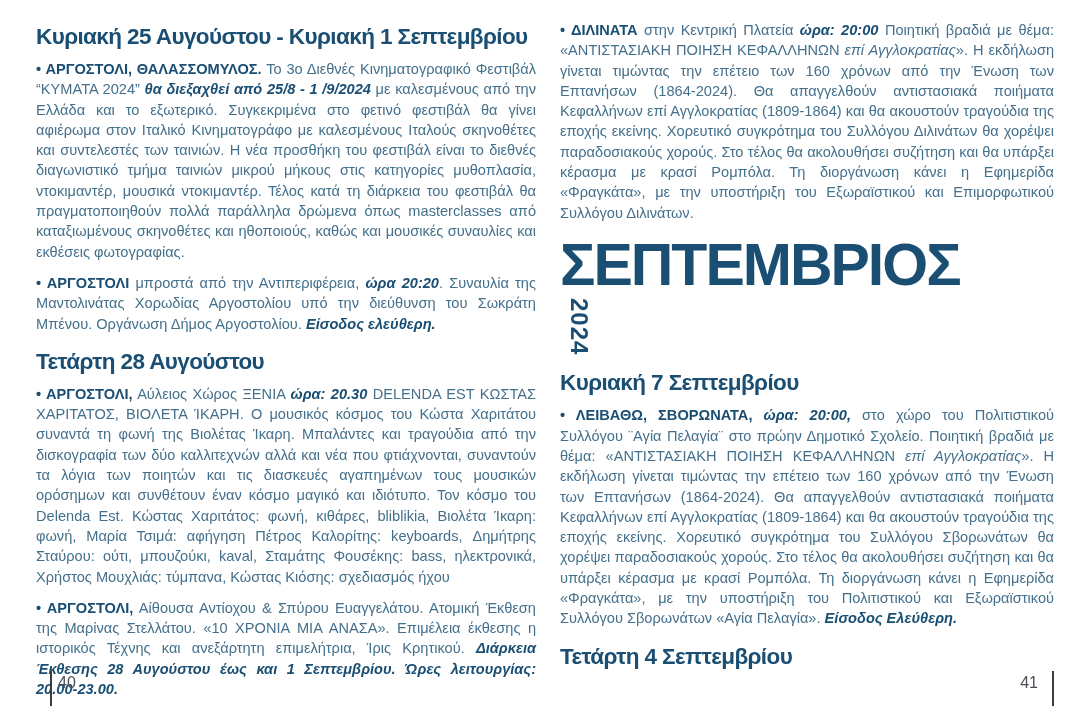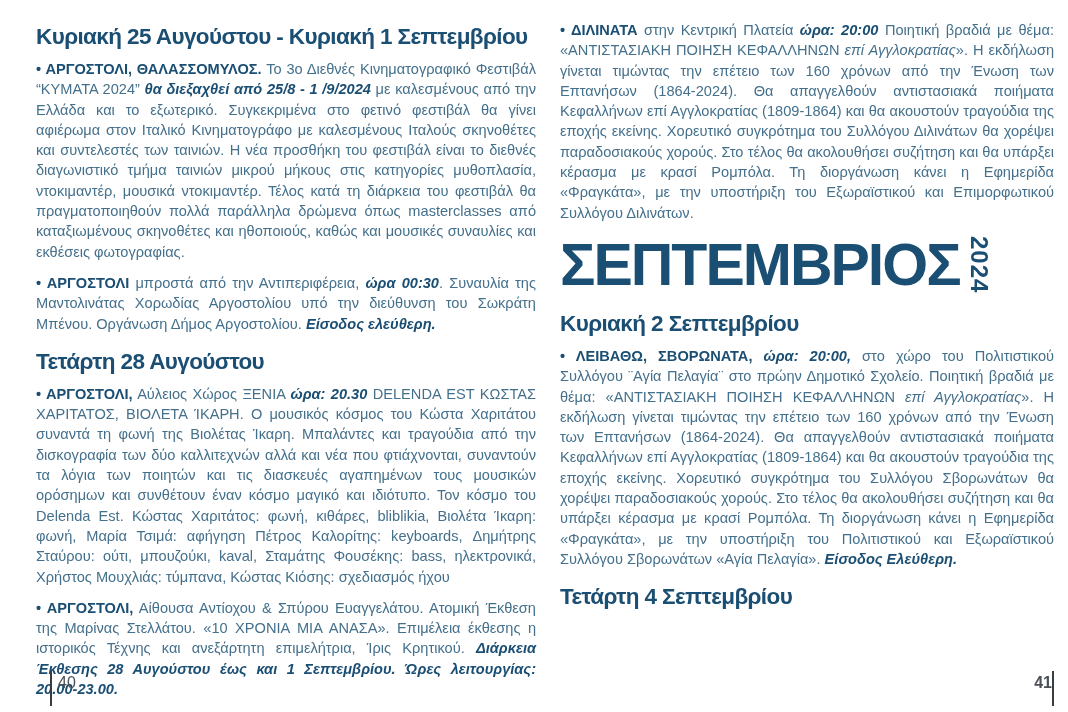--- a/index.html
+++ b/index.html
@@ -39,20 +39,21 @@
     text-align:justify;
   }
   .run-n{color:var(--body);}
   .run-i{color:var(--body);font-style:italic;margin-top:40px;}
   .run-b{color:var(--heading);font-weight:bold;}
   .run-bi{color:var(--heading);font-weight:bold;font-style:italic;}
   .month-block{
     display:flex;
     align-items:flex-start;
     margin:6px 0 2px 0;
+    flex-direction:column;
   }
   .month-title{
     font-weight:bold;
     font-size:59px;
     line-height:62px;
     letter-spacing:-2px;
     color:var(--heading);
     white-space:nowrap;
   }
   .month-year{
@@ -71,44 +72,43 @@
     color:var(--pagenum);
   }
   .page-number.pn-left{
     left:50px;
     border-left:2px solid var(--bar);
     padding:3px 0 14px 6px;
   }
   .page-number.pn-right{
     right:14px;
     border-right:2px solid var(--bar);
-    padding:3px 0 14px 0;
-    font-weight:bold;
+    padding:3px 14px 14px 0;
   }
 </style>
 </head>
 <body>
 
 <div class="spread">
   <div class="page-col left">
       <div class="sec-heading">Κυριακή 25 Αυγούστου - Κυριακή 1 Σεπτεμβρίου</div>
       <p class="body-p"><span class="run-b">• ΑΡΓΟΣΤΟΛΙ, ΘΑΛΑΣΣΟΜΥΛΟΣ.</span><span class="run-n"> Το 3ο Διεθνές Κινηματογραφικό Φεστιβάλ “ΚΥΜΑΤΑ 2024” </span><span class="run-bi">θα διεξαχθεί από 25/8 - 1 /9/2024</span><span class="run-n"> με καλεσμένους από την Ελλάδα και το εξωτερικό. Συγκεκριμένα στο φετινό φεστιβάλ θα γίνει αφιέρωμα στον Ιταλικό Κινηματογράφο με καλεσμένους Ιταλούς σκηνοθέτες και συντελεστές των ταινιών. Η νέα προσθήκη του φεστιβάλ είναι το διεθνές διαγωνιστικό τμήμα ταινιών μικρού μήκους στις κατηγορίες μυθοπλασία, ντοκιμαντέρ, μουσικά ντοκιμαντέρ. Τέλος κατά τη διάρκεια του φεστιβάλ θα πραγματοποιηθούν πολλά παράλληλα δρώμενα όπως masterclasses από καταξιωμένους σκηνοθέτες και ηθοποιούς, καθώς και μουσικές συναυλίες και εκθέσεις φωτογραφίας.</span></p>
-      <p class="body-p"><span class="run-b">• ΑΡΓΟΣΤΟΛΙ</span><span class="run-n"> μπροστά από την Αντιπεριφέρεια, </span><span class="run-bi">ώρα 00:30</span><span class="run-n">. Συναυλία της Μαντολινάτας Χορωδίας Αργοστολίου υπό την διεύθυνση του Σωκράτη Μπένου. Οργάνωση Δήμος Αργοστολίου. </span><span class="run-bi">Είσοδος ελεύθερη.</span></p>
+      <p class="body-p"><span class="run-b">• ΑΡΓΟΣΤΟΛΙ</span><span class="run-n"> μπροστά από την Αντιπεριφέρεια, </span><span class="run-bi">ώρα 20:20</span><span class="run-n">. Συναυλία της Μαντολινάτας Χορωδίας Αργοστολίου υπό την διεύθυνση του Σωκράτη Μπένου. Οργάνωση Δήμος Αργοστολίου. </span><span class="run-bi">Είσοδος ελεύθερη.</span></p>
       <div class="sec-heading">Τετάρτη 28 Αυγούστου</div>
       <p class="body-p"><span class="run-b">• ΑΡΓΟΣΤΟΛΙ,</span><span class="run-n"> Αύλειος Χώρος ΞΕΝΙΑ </span><span class="run-bi">ώρα: 20.30</span><span class="run-n"> DELENDA EST ΚΩΣΤΑΣ ΧΑΡΙΤΑΤΟΣ, ΒΙΟΛΕΤΑ ΊΚΑΡΗ. Ο μουσικός κόσμος του Κώστα Χαριτάτου συναντά τη φωνή της Βιολέτας Ίκαρη. Μπαλάντες και τραγούδια από την δισκογραφία των δύο καλλιτεχνών αλλά και νέα που φτιάχνονται, συναντούν τα λόγια των ποιητών και τις διασκευές αγαπημένων τους μουσικών ορόσημων και συνθέτουν έναν κόσμο μαγικό και ιδιότυπο. Τον κόσμο του Delenda Est. Κώστας Χαριτάτος: φωνή, κιθάρες, bliblikia, Βιολέτα Ίκαρη: φωνή, Μαρία Τσιμά: αφήγηση Πέτρος Καλορίτης: keyboards, Δημήτρης Σταύρου: ούτι, μπουζούκι, kaval, Σταμάτης Φουσέκης: bass, ηλεκτρονικά, Χρήστος Μουχλιάς: τύμπανα, Κώστας Κιόσης: σχεδιασμός ήχου</span></p>
       <p class="body-p"><span class="run-b">• ΑΡΓΟΣΤΟΛΙ,</span><span class="run-n"> Αίθουσα Αντίοχου &amp; Σπύρου Ευαγγελάτου. Ατομική Έκθεση της Μαρίνας Στελλάτου. «10 ΧΡΟΝΙΑ ΜΙΑ ΑΝΑΣΑ». Επιμέλεια έκθεσης η ιστορικός Τέχνης και ανεξάρτητη επιμελήτρια, Ίρις Κρητικού. </span><span class="run-bi">Διάρκεια Έκθεσης 28 Αυγούστου έως και 1 Σεπτεμβρίου. Ώρες λειτουργίας: 20.00-23.00.</span></p>
     </div>
 
   <div class="page-col right">
       <p class="body-p"><span class="run-b">• ΔΙΛΙΝΑΤΑ</span><span class="run-n"> στην Κεντρική Πλατεία </span><span class="run-bi">ώρα: 20:00</span><span class="run-n"> Ποιητική βραδιά με θέμα: «ΑΝΤΙΣΤΑΣΙΑΚΗ ΠΟΙΗΣΗ ΚΕΦΑΛΛΗΝΩΝ </span><span class="run-i">επί Αγγλοκρατίας</span><span class="run-n">». Η εκδήλωση γίνεται τιμώντας την επέτειο των 160 χρόνων από την Ένωση των Επτανήσων (1864-2024). Θα απαγγελθούν αντιστασιακά ποιήματα Κεφαλλήνων επί Αγγλοκρατίας (1809-1864) και θα ακουστούν τραγούδια της εποχής εκείνης. Χορευτικό συγκρότημα του Συλλόγου Διλινάτων θα χορέψει παραδοσιακούς χορούς. Στο τέλος θα ακολουθήσει συζήτηση και θα υπάρξει κέρασμα με κρασί Ρομπόλα. Τη διοργάνωση κάνει η Εφημερίδα «Φραγκάτα», με την υποστήριξη του Εξωραϊστικού και Επιμορφωτικού Συλλόγου Διλινάτων.</span></p>
       <div class="month-block">
         <span class="month-title">ΣΕΠΤΕΜΒΡΙΟΣ</span>
         <span class="month-year">2024</span>
       </div>
-      <div class="sec-heading">Κυριακή 2 Σεπτεμβρίου</div>
+      <div class="sec-heading">Κυριακή 7 Σεπτεμβρίου</div>
       <p class="body-p"><span class="run-b">• ΛΕΙΒΑΘΩ, ΣΒΟΡΩΝΑΤΑ,</span><span class="run-bi"> ώρα: 20:00,</span><span class="run-n"> στο χώρο του Πολιτιστικού Συλλόγου ¨Αγία Πελαγία¨ στο πρώην Δημοτικό Σχολείο. Ποιητική βραδιά με θέμα: «ΑΝΤΙΣΤΑΣΙΑΚΗ ΠΟΙΗΣΗ ΚΕΦΑΛΛΗΝΩΝ </span><span class="run-i">επί Αγγλοκρατίας</span><span class="run-n">». Η εκδήλωση γίνεται τιμώντας την επέτειο των 160 χρόνων από την Ένωση των Επτανήσων (1864-2024). Θα απαγγελθούν αντιστασιακά ποιήματα Κεφαλλήνων επί Αγγλοκρατίας (1809-1864) και θα ακουστούν τραγούδια της εποχής εκείνης. Χορευτικό συγκρότημα του Συλλόγου Σβορωνάτων θα χορέψει παραδοσιακούς χορούς. Στο τέλος θα ακολουθήσει συζήτηση και θα υπάρξει κέρασμα με κρασί Ρομπόλα. Τη διοργάνωση κάνει η Εφημερίδα «Φραγκάτα», με την υποστήριξη του Πολιτιστικού και Εξωραϊστικού Συλλόγου Σβορωνάτων «Αγία Πελαγία». </span><span class="run-bi">Είσοδος Ελεύθερη.</span></p>
       <div class="sec-heading">Τετάρτη 4 Σεπτεμβρίου</div>
       <p class="body-p"></p>
     </div>
 
   <div class="page-number pn-left">40</div>
 
   <div class="page-number pn-right">41</div>
 </div>
 

